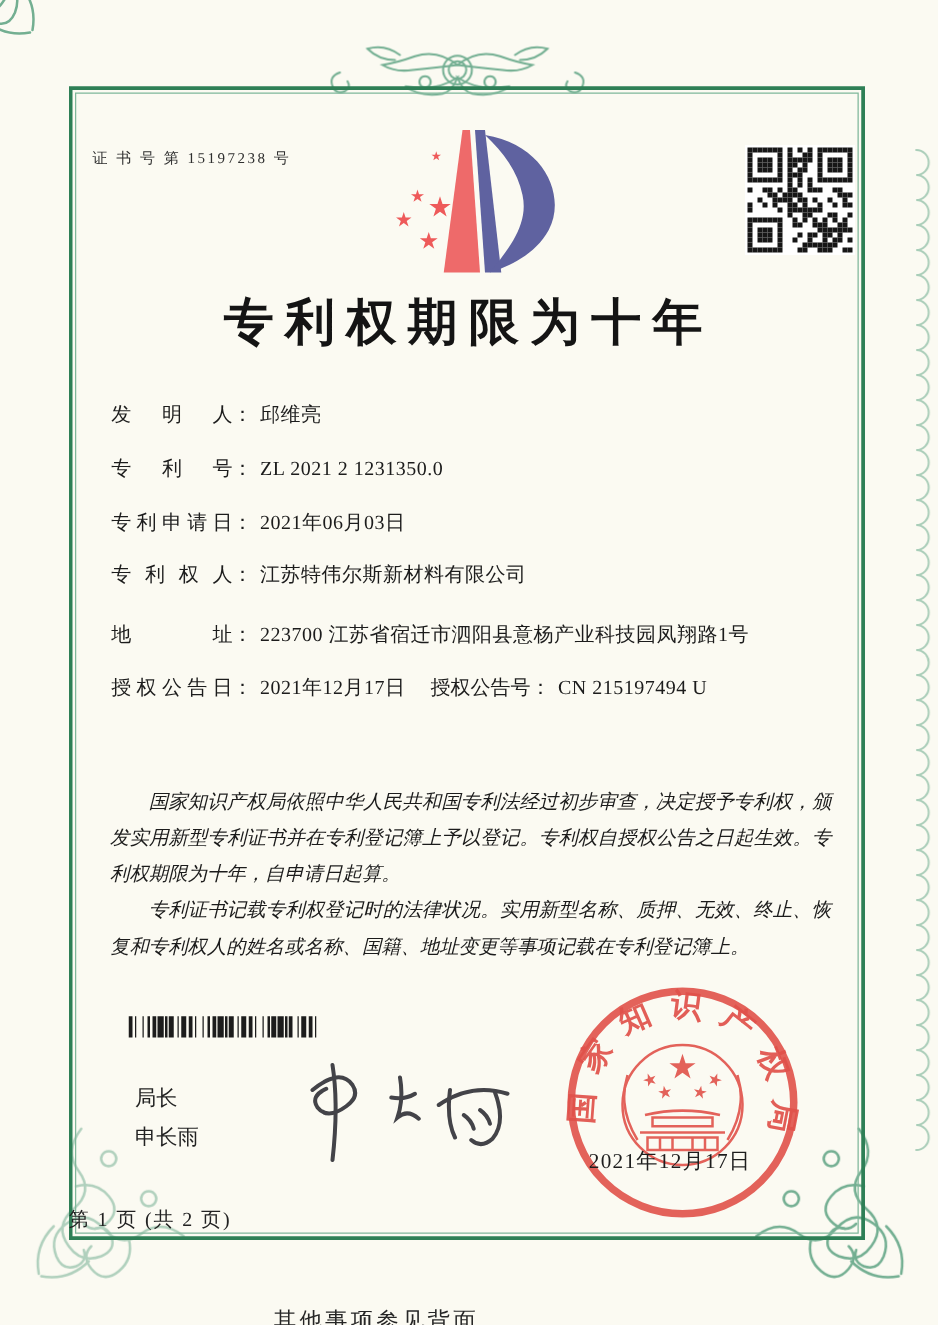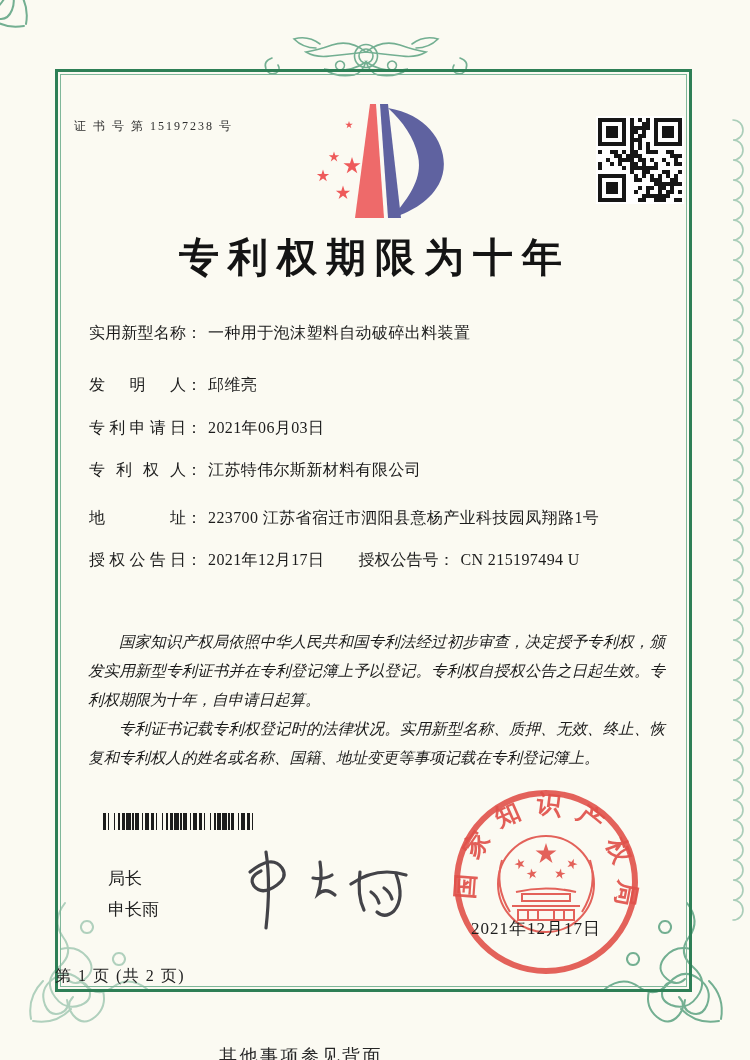--- a/index.html
+++ b/index.html
@@ -24,21 +24,21 @@
     font-size:40px;font-weight:bold;letter-spacing:9px;color:#141414;
   }
   .fields{left:89px;top:322px;width:540px;font-size:16px;line-height:22px;color:#1c1c1c;}
   .frow{white-space:nowrap;}
   .mb30{margin-bottom:30px;}
   .mb21{margin-bottom:21px;}
   .mb20{margin-bottom:20px;}
   .mb26{margin-bottom:26px;}
   .flabel{display:inline-block;width:97px;text-align:justify;text-align-last:justify;}
   .fvalue{margin-left:6px;letter-spacing:.4px;}
-  .fpair2{margin-left:34px;}
+  .fpair2{margin-left:20px;}
   .paras{left:88px;top:627px;width:577px;font-size:15.5px;line-height:29px;
          text-align:justify;color:#1b1b1b;}
   .paras p{margin:0;text-indent:2em;font-style:italic;}
   .barcode{left:103px;top:813px;width:200px;height:17px;display:flex;align-items:stretch;}
   .barcode span{display:block;height:100%;}
   .officer{left:108px;top:863px;font-size:17px;line-height:31px;color:#222;}
   .signature{left:208px;top:840px;}
   .seal-wrap{left:448px;top:784px;width:196px;height:196px;}
   .seal-date{left:445px;top:917px;width:182px;text-align:center;font-size:17px;
              letter-spacing:1px;color:#1d1d1d;}
@@ -331,25 +331,25 @@
     <rect x="58" y="82" width="4" height="4" fill="#161616"></rect>
     <rect x="62" y="82" width="4" height="4" fill="#161616"></rect>
     <rect x="66" y="82" width="4" height="4" fill="#161616"></rect>
     <rect x="78" y="82" width="4" height="4" fill="#161616"></rect>
     <rect x="82" y="82" width="4" height="4" fill="#161616"></rect>
   </svg>
 
 <div class="abs title">专利权期限为十年</div>
 
 <div class="abs fields">
-  <div class="frow mb30">
-    <span class="flabel">实用新型名称</span><span>：</span><span class="fvalue">一种用于泡沫塑料自动破碎出料装置</span>
-  </div>
   <div class="frow mb21">
     <span class="flabel">发明人</span><span>：</span><span class="fvalue">邱维亮</span>
+  </div>
+  <div class="frow mb21">
+    <span class="flabel">专利号</span><span>：</span><span class="fvalue">ZL 2021 2 1231350.0</span>
   </div>
   <div class="frow mb20">
     <span class="flabel">专利申请日</span><span>：</span><span class="fvalue">2021年06月03日</span>
   </div>
   <div class="frow mb26">
     <span class="flabel">专利权人</span><span>：</span><span class="fvalue">江苏特伟尔斯新材料有限公司</span>
   </div>
   <div class="frow mb20">
     <span class="flabel">地址</span><span>：</span><span class="fvalue">223700 江苏省宿迁市泗阳县意杨产业科技园凤翔路1号</span>
   </div>

